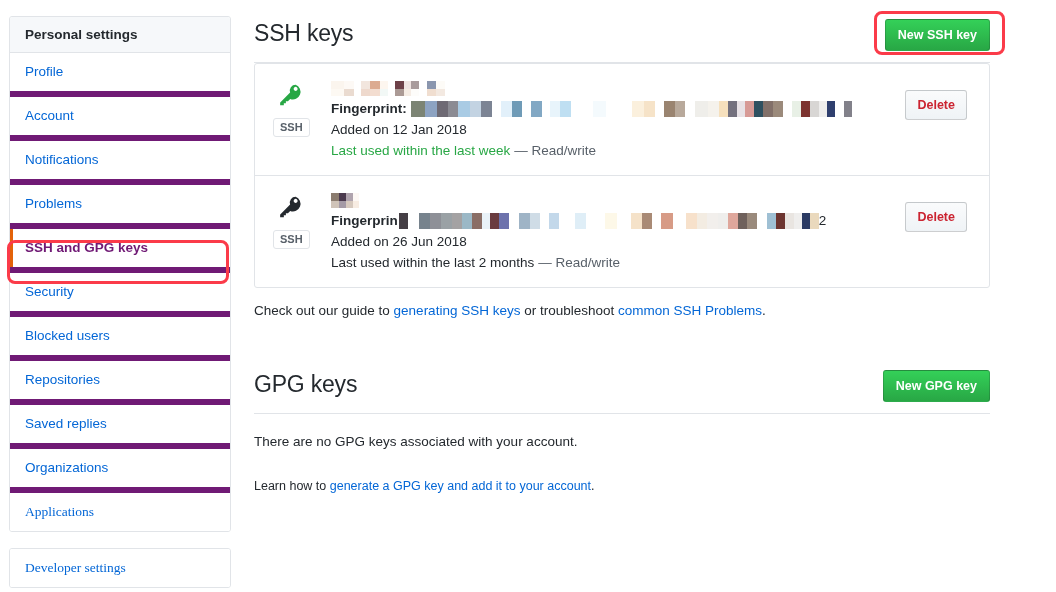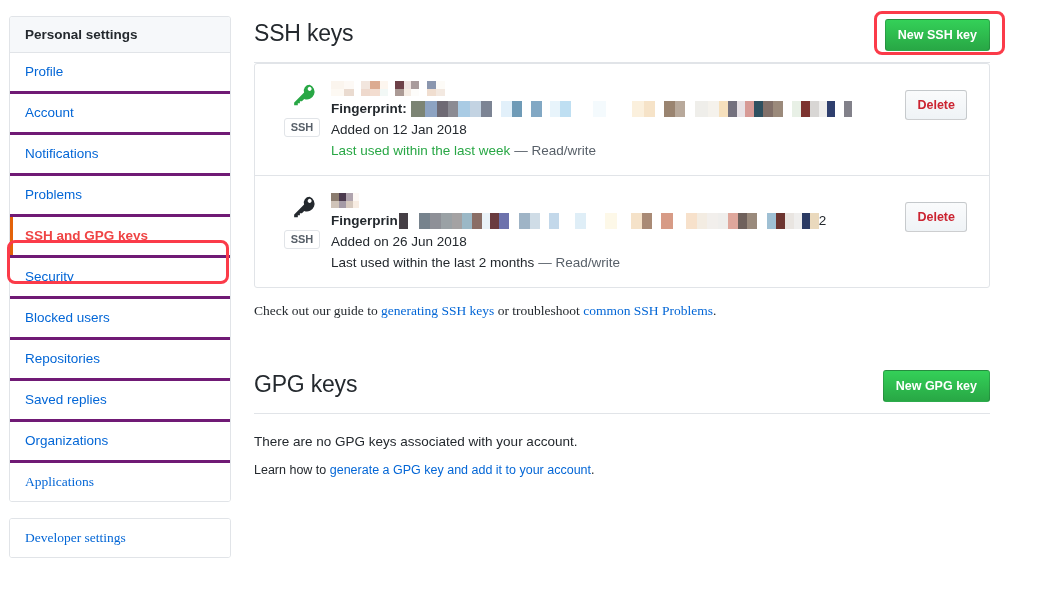--- a/index.html
+++ b/index.html
@@ -43,31 +43,31 @@
     font-weight: bold;
     color: #24292e;
     border-bottom: 1px solid #e1e4e8;
     line-height: 17px;
   }
   .nav-item {
     padding: 9px 15px;
     font-size: 13.5px;
     line-height: 20px;
     color: #0366d6;
-    border-bottom: 3px solid #701a75;
+    border-bottom: 6px solid #701a75;
     position: relative;
     cursor: pointer;
     background: #fff;
   }
   .nav-item:last-child {
     border-bottom: none;
     font-family: Liberation Serif, serif;
   }
   .nav-item.selected {
-    color: #ef4444;
+    color: #701a75;
     font-weight: bold;
     background: #fff;
   }
   .nav-item.selected::before {
     content: "";
     position: absolute;
     left: 0px;
     top: 0px;
     bottom: 0px;
     width: 3px;
@@ -145,21 +145,21 @@
     position: relative;
     min-height: 86px;
     box-sizing: border-box;
   }
   .key-row:last-child {
     border-bottom: none;
   }
   .key-icon-col {
     width: 58px;
     flex: 0 0 58px;
-    text-align: center;
+    text-align: left;
     padding-top: 4px;
   }
   .key-glyph {
     display: block;
     margin-left: 4px;
   }
   .ssh-badge {
     display: inline-block;
     margin-top: 6px;
     border: 1px solid #e1e4e8;
@@ -231,40 +231,39 @@
     overflow: hidden;
   }
   .mosaic span { display: block; height: 100%; }
   .mosaic.tall { height: 16px; }
 
   .guide-text {
     font-size: 13.5px;
     line-height: 20px;
     color: #24292e;
     margin: 13px 0 0 0;
-    font-family: Liberation Serif, serif;
   }
   a.lnk {
     color: #0366d6;
     text-decoration: none;
     cursor: pointer;
   }
 
   .gpg-section { margin-top: 46px; }
   .gpg-empty {
     font-size: 13.5px;
     line-height: 20px;
     color: #24292e;
     margin: 18px 0 0 0;
   }
   .gpg-learn {
     font-size: 12.5px;
     line-height: 20px;
     color: #24292e;
-    margin: 8px 0 0 0;
+    margin: 24px 0 0 0;
   }
 
   
   .annot {
     position: absolute;
     border: 3px solid #fb3b49;
     border-radius: 8px;
     pointer-events: none;
     box-sizing: border-box;
   }

